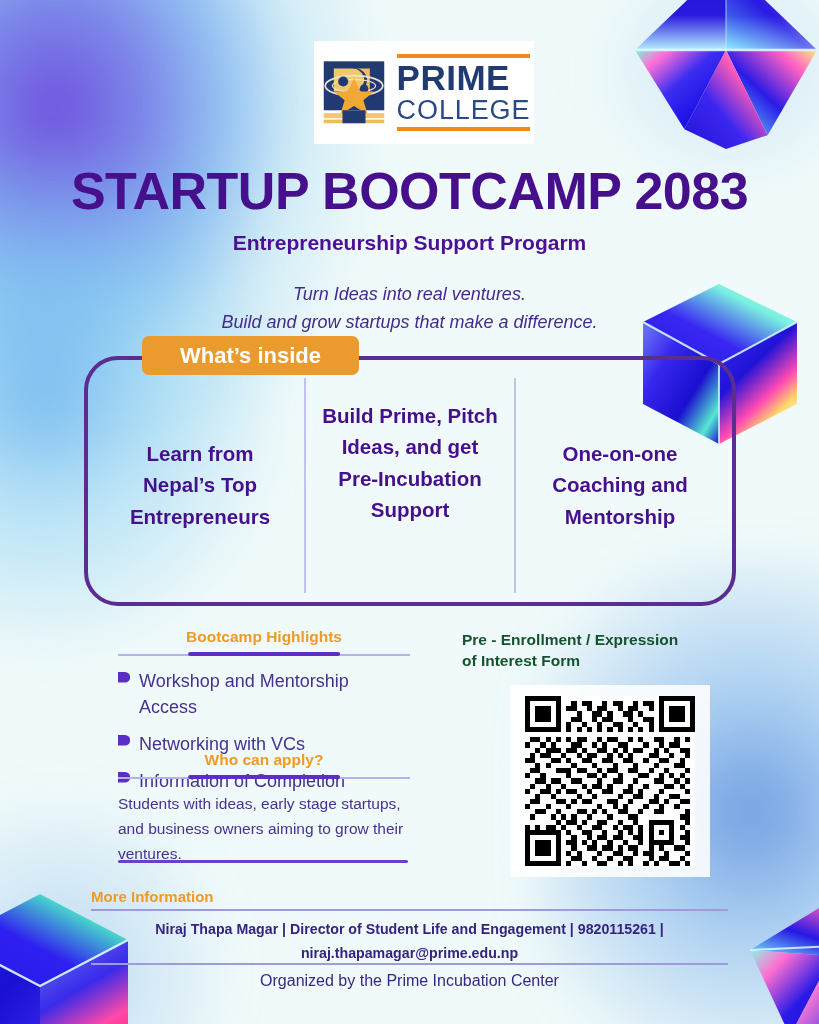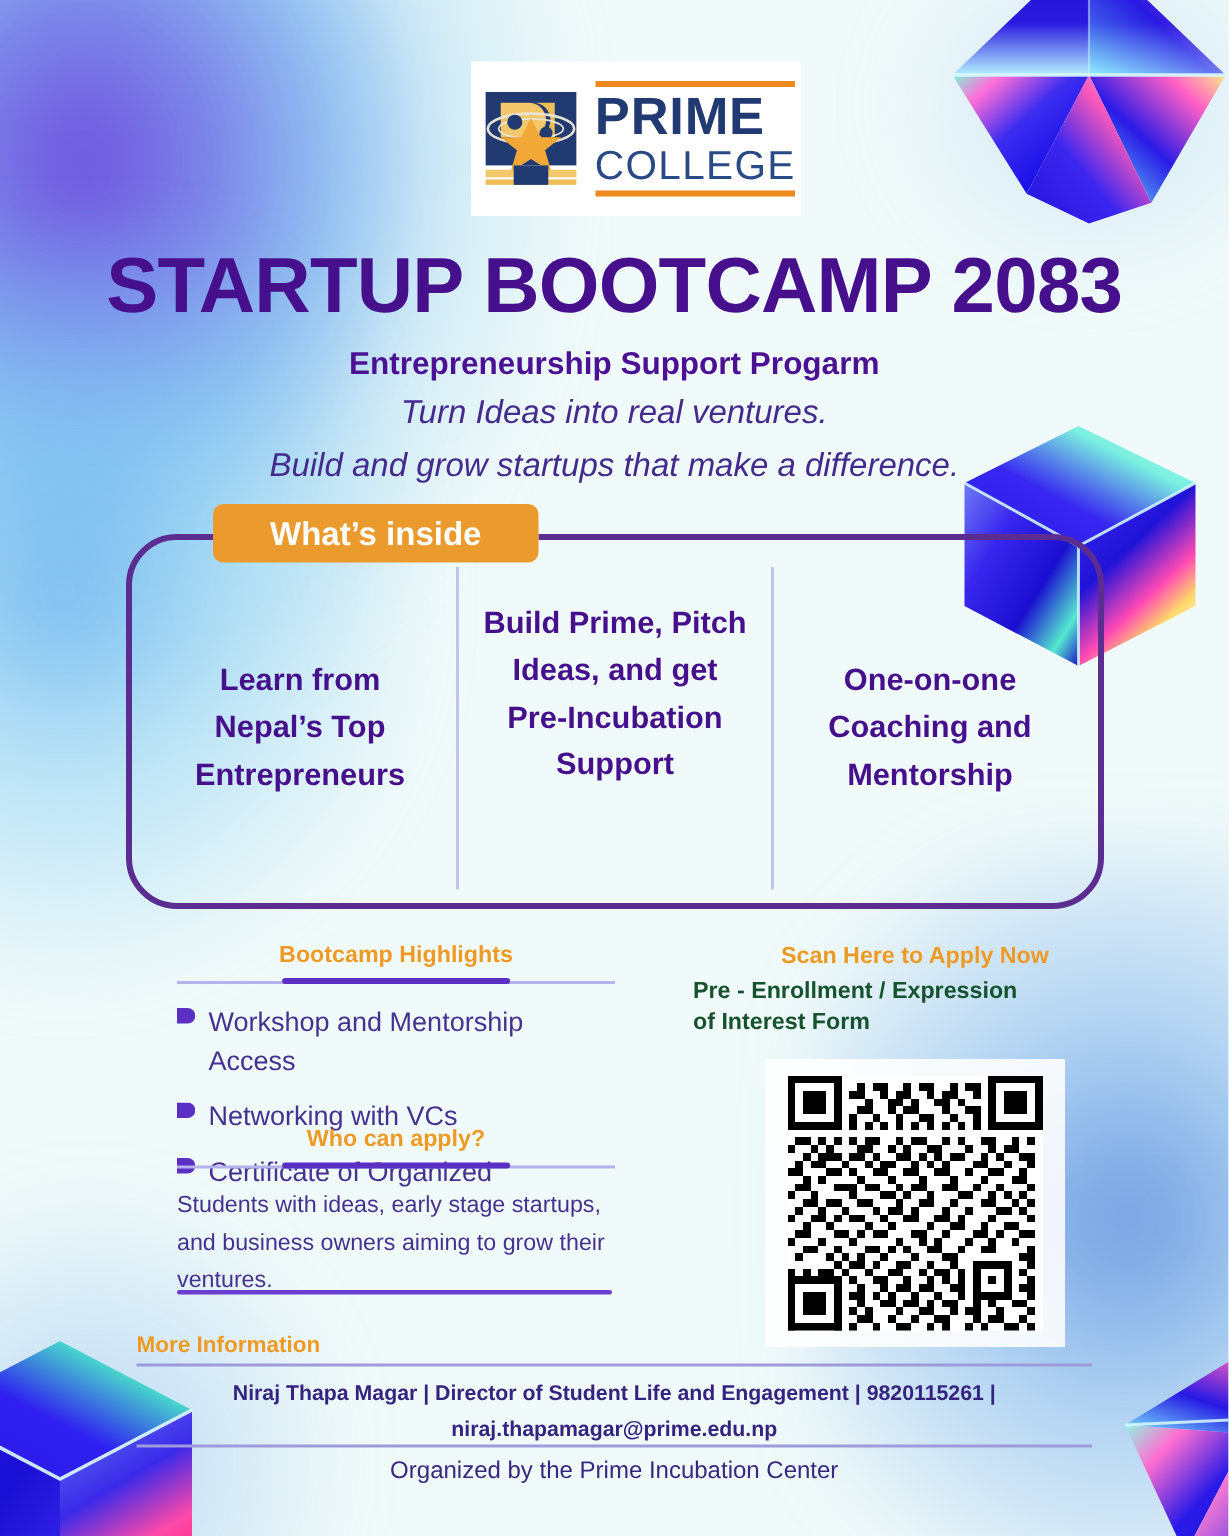--- a/index.html
+++ b/index.html
@@ -141,23 +141,23 @@
   .subtitle {
     position: absolute;
     left: 0; right: 0; top: 231px;
     text-align: center;
     font-size: 21px;
     font-weight: 700;
     color: #4b1093;
   }
   .tagline {
     position: absolute;
-    left: 0; right: 0; top: 258px;
+    left: 0; right: 0; top: 280px;
     text-align: center;
-    font-size: 22px;
+    font-size: 18px;
     font-style: italic;
     color: #452a8e;
     line-height: 1.58;
   }
 
   
   .inside-box {
     position: absolute;
     left: 84px; top: 356px;
     width: 652px; height: 250px;
@@ -493,34 +493,33 @@
       <li>
         <svg class="bullet-ico" viewBox="0 0 12 11">
           <path d="M0 0 h7 a5 5 0 0 1 0 10.4 h-7 z" fill="#5b2fc4"></path>
         </svg>
         <span>Networking with VCs</span>
       </li>
       <li>
         <svg class="bullet-ico" viewBox="0 0 12 11">
           <path d="M0 0 h7 a5 5 0 0 1 0 10.4 h-7 z" fill="#5b2fc4"></path>
         </svg>
-        <span>Certificate of Organized</span>
+        <span>Information of Completion</span>
       </li>
     </ul>
   </div>
 
   <div class="apply-wrap">
     <div class="sec-head">Who can apply?</div>
     <div class="sec-rule"></div>
     <p class="apply-body">Students with ideas, early stage startups, and business owners aiming to grow their ventures.</p>
   </div>
   <div class="apply-rule-bottom"></div>
 
   <div class="qr-wrap">
-    <div class="qr-head-1">Scan Here to Apply Now</div>
     <div class="qr-head-2">
       <div>Pre - Enrollment / Expression</div>
       <div>of Interest Form</div>
     </div>
     <div class="qr-panel">
       <svg viewBox="0 0 33 33" shape-rendering="crispEdges">
         <rect width="33" height="33" fill="#ffffff"></rect>
         <g fill="#000000">
 
           <rect x="0" y="0" width="7" height="1"></rect>

